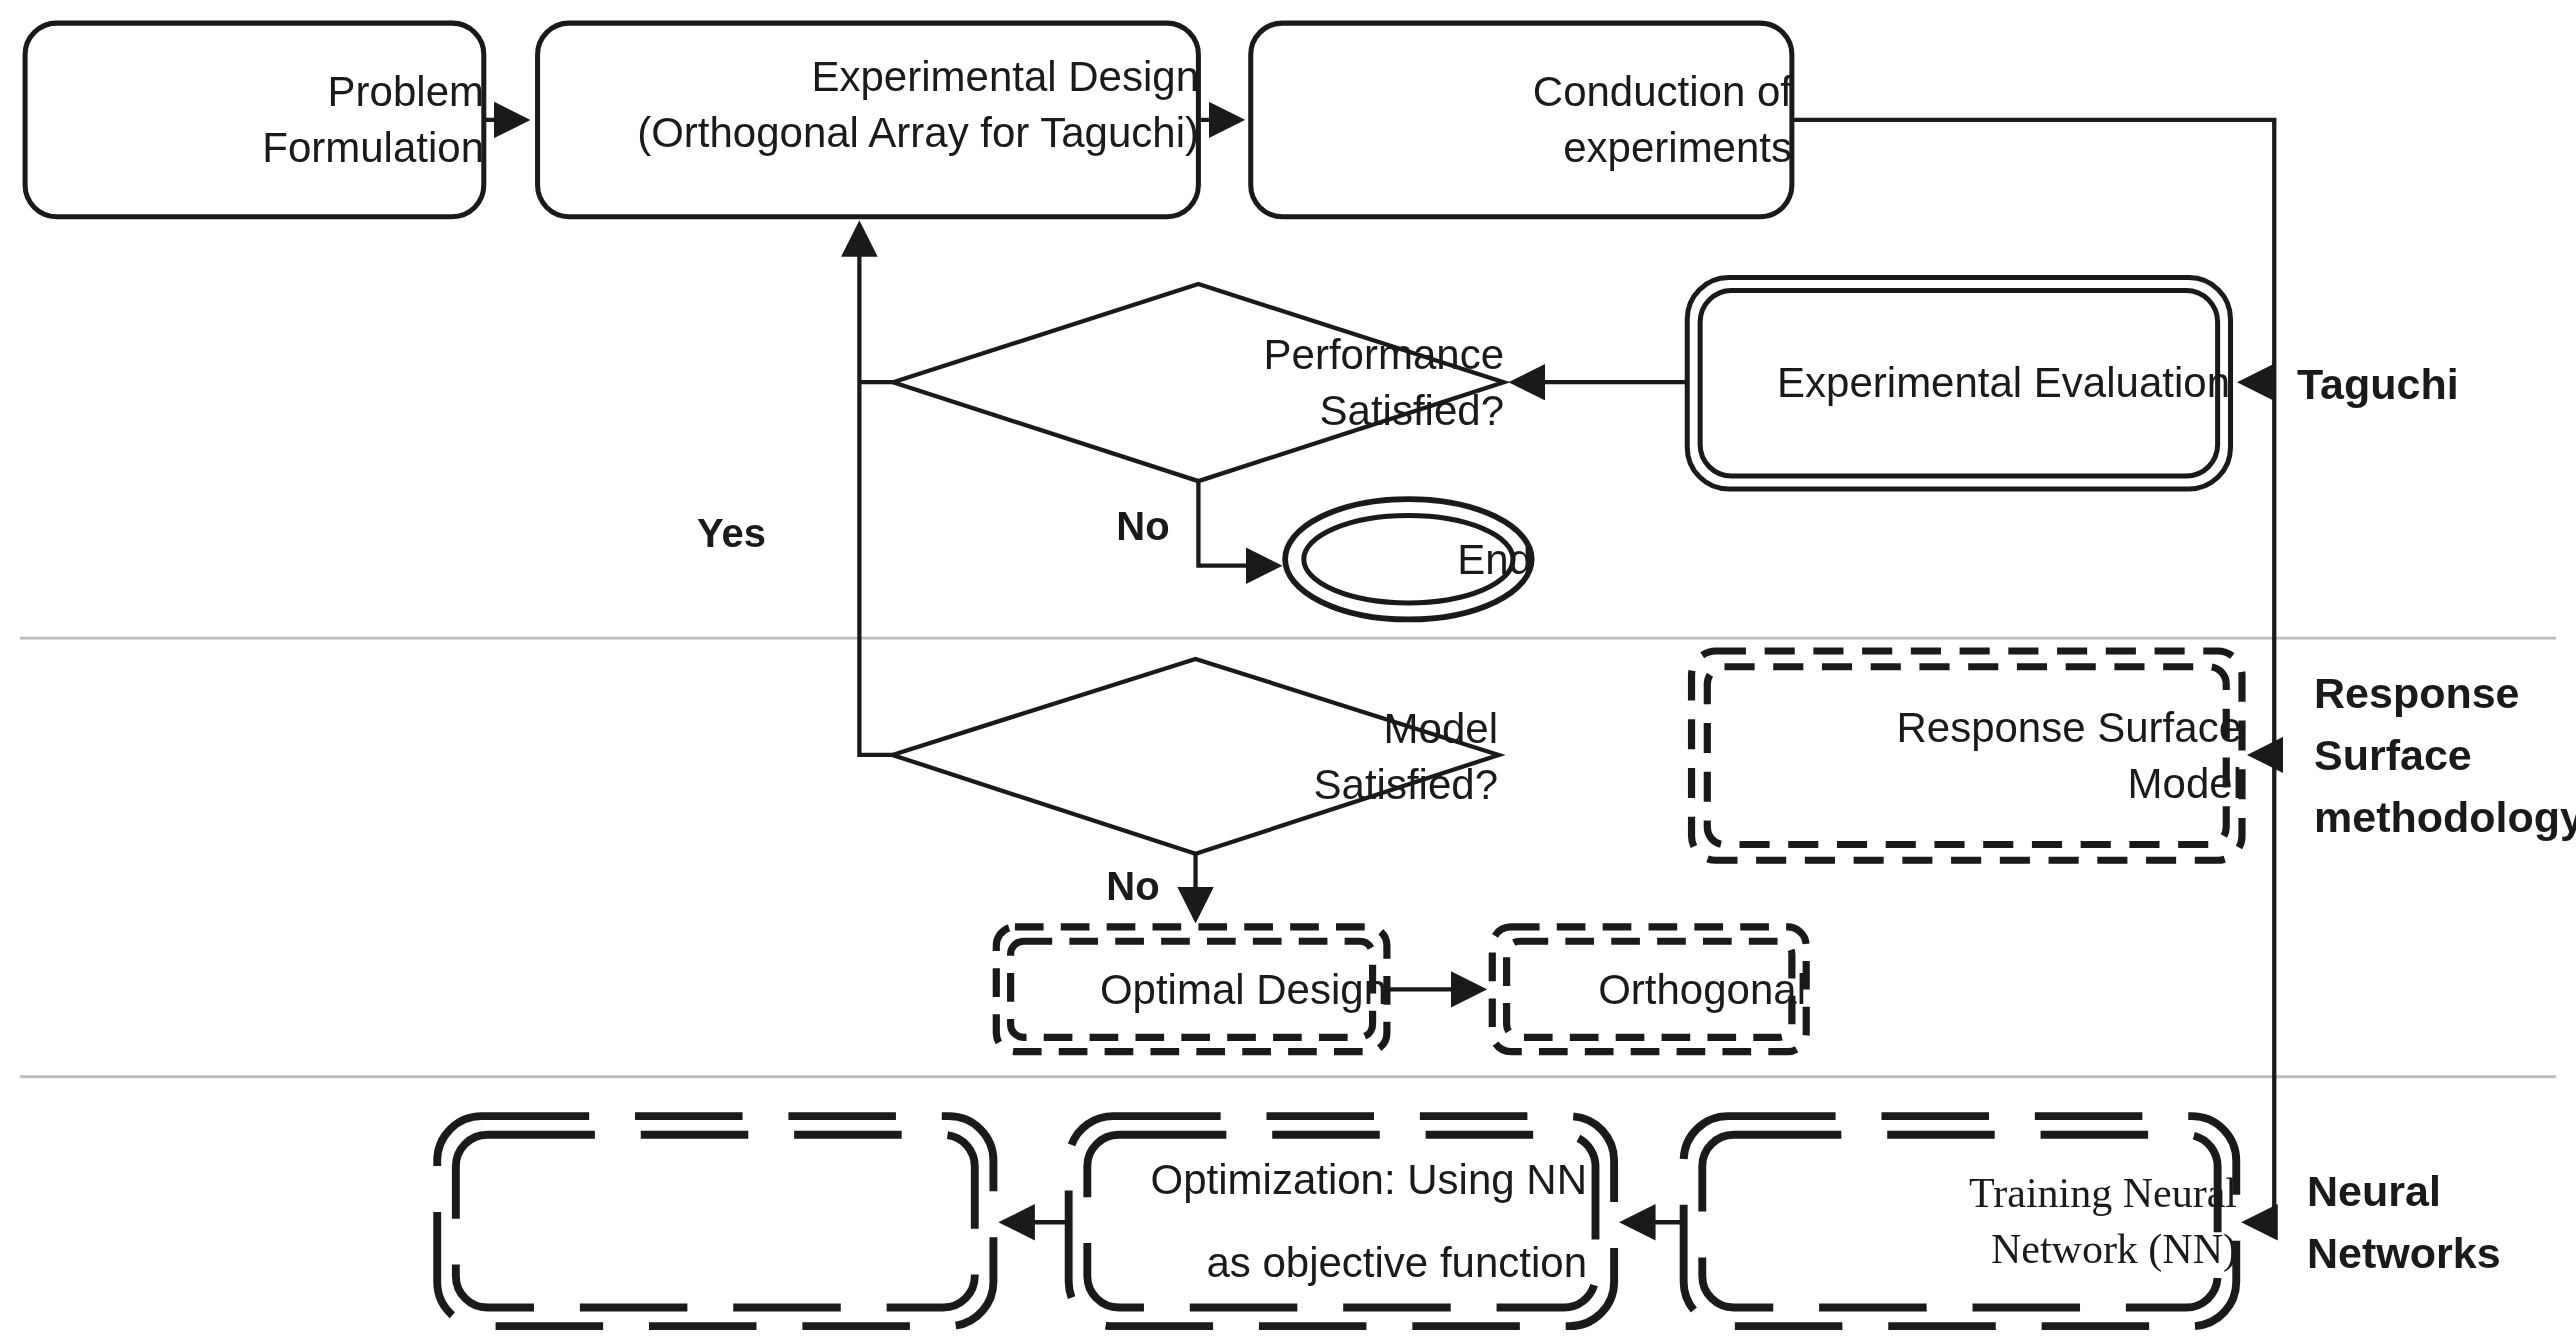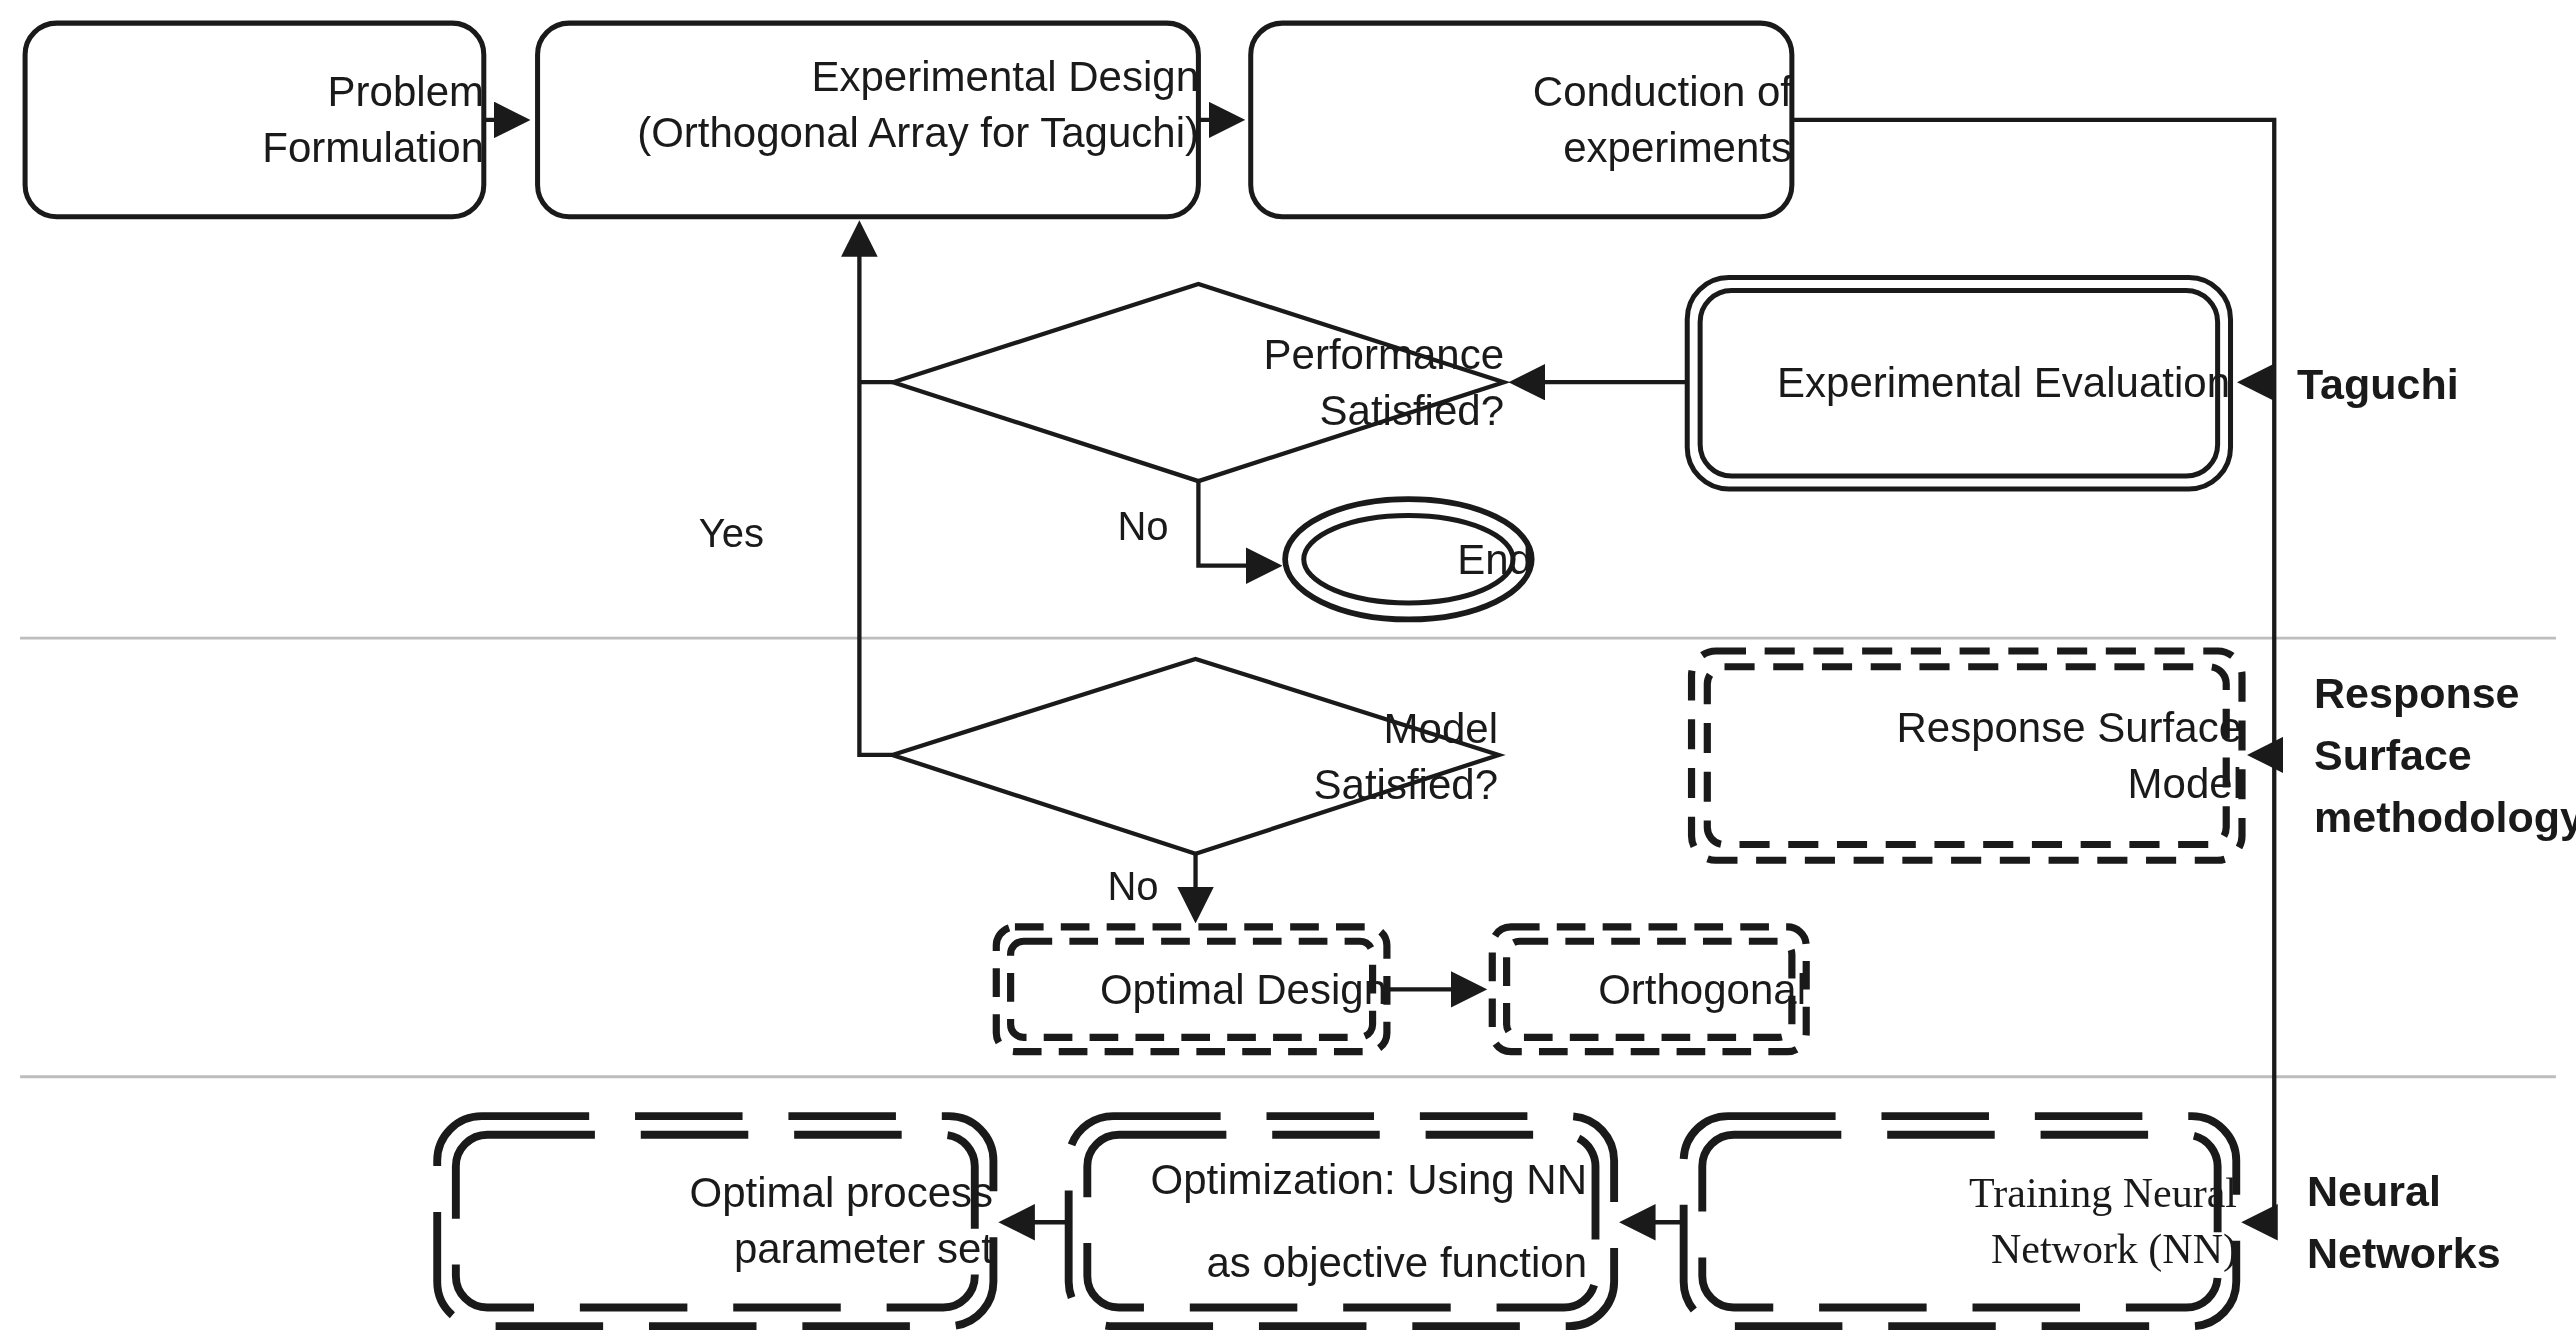--- a/index.html
+++ b/index.html
@@ -20,21 +20,21 @@
     align-items:flex-end;justify-content:center;text-align:center;
     font-size:42px;line-height:56px;white-space:nowrap;
   }
   .lbl{
     position:absolute;display:flex;flex-direction:column;
     align-items:flex-start;justify-content:center;text-align:center;
     font-weight:bold;font-size:43px;line-height:62px;white-space:nowrap;
   }
   .edge{
     position:absolute;display:flex;align-items:center;justify-content:center;
-    font-size:40px;white-space:nowrap;
+    font-size:40px;white-space:nowrap;font-weight:bold;
   }
 </style>
 </head>
 <body>
 
 <div class="canvas">
 
   <svg width="2576" height="1345" viewBox="0 0 3594 1876">
     <defs>
       <marker id="ah" viewBox="0 0 10 10" refX="8.6" refY="5" markerWidth="8.5" markerHeight="8.5" orient="auto-start-reverse">
@@ -124,24 +124,20 @@
   </div>
 
   <div class="txt" style="left:996px;top:927px;width:391px;height:125px;">
     <div>Optimal Design</div>
   </div>
 
   <div class="txt" style="left:1492px;top:927px;width:314px;height:125px;">
     <div>Orthogonal</div>
   </div>
 
-  <div class="txt" style="left:437px;top:1116px;width:556px;height:210px;">
-    <div>Optimal process</div>
-    <div>parameter set</div>
-  </div>
 
   <div class="txt" style="left:1042px;top:1116px;width:545px;height:210px;gap:27px;">
     <div>Optimization: Using NN</div>
     <div>as objective function</div>
   </div>
 
   <div class="txt" style="left:1684px;top:1116px;width:553px;height:210px;font-family:Liberation Serif, serif;">
     <div>Training Neural</div>
     <div>Network (NN)</div>
   </div>

